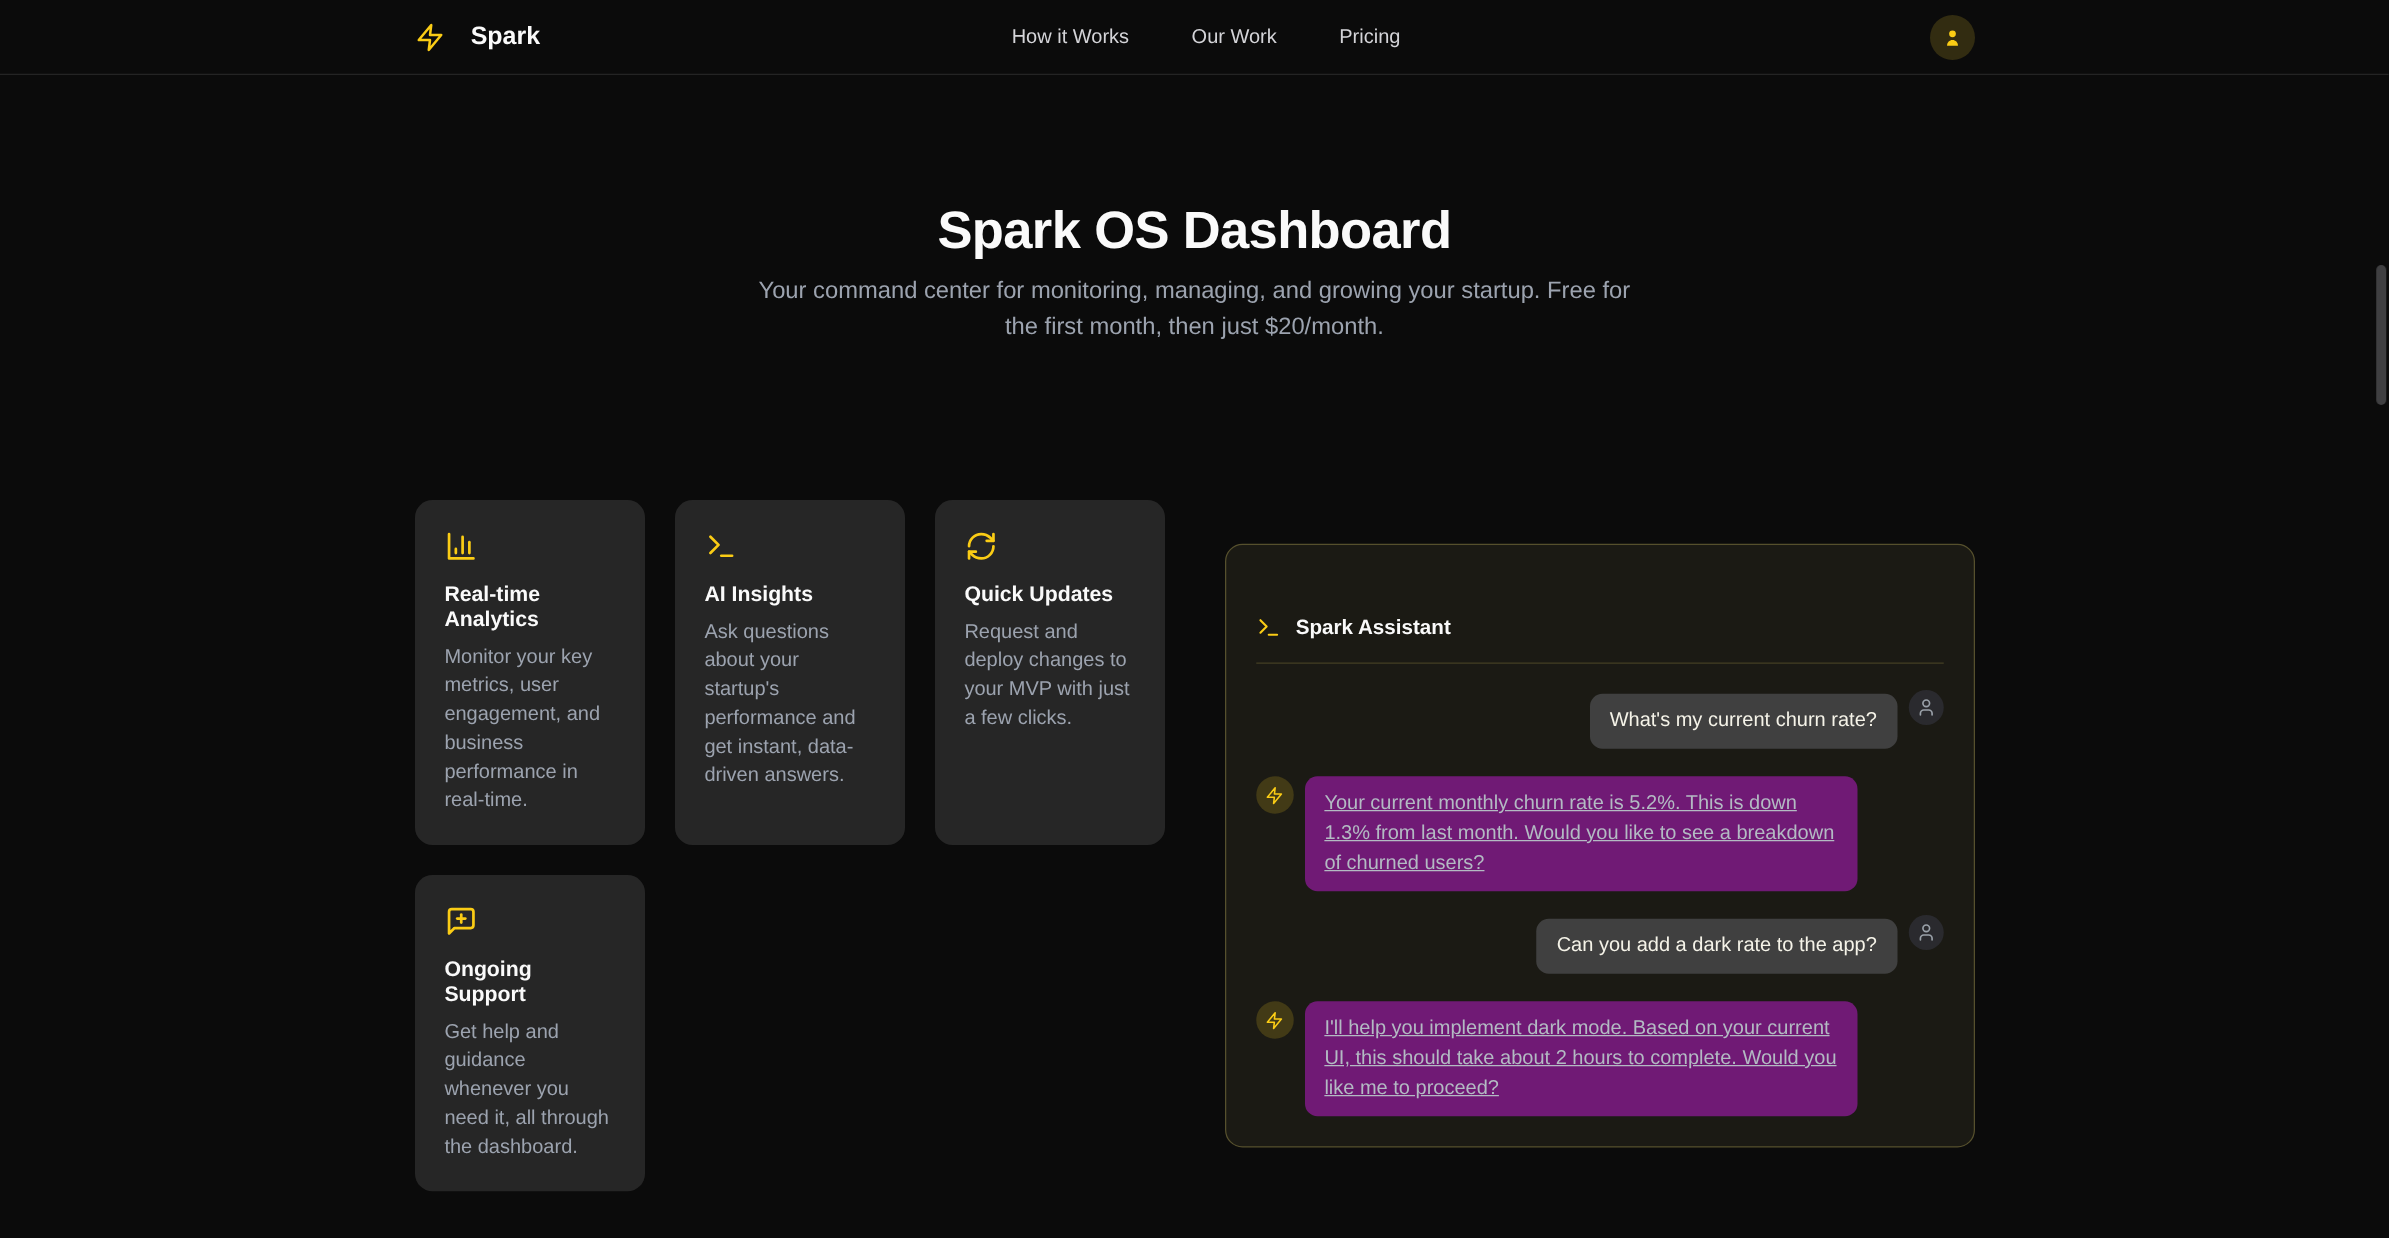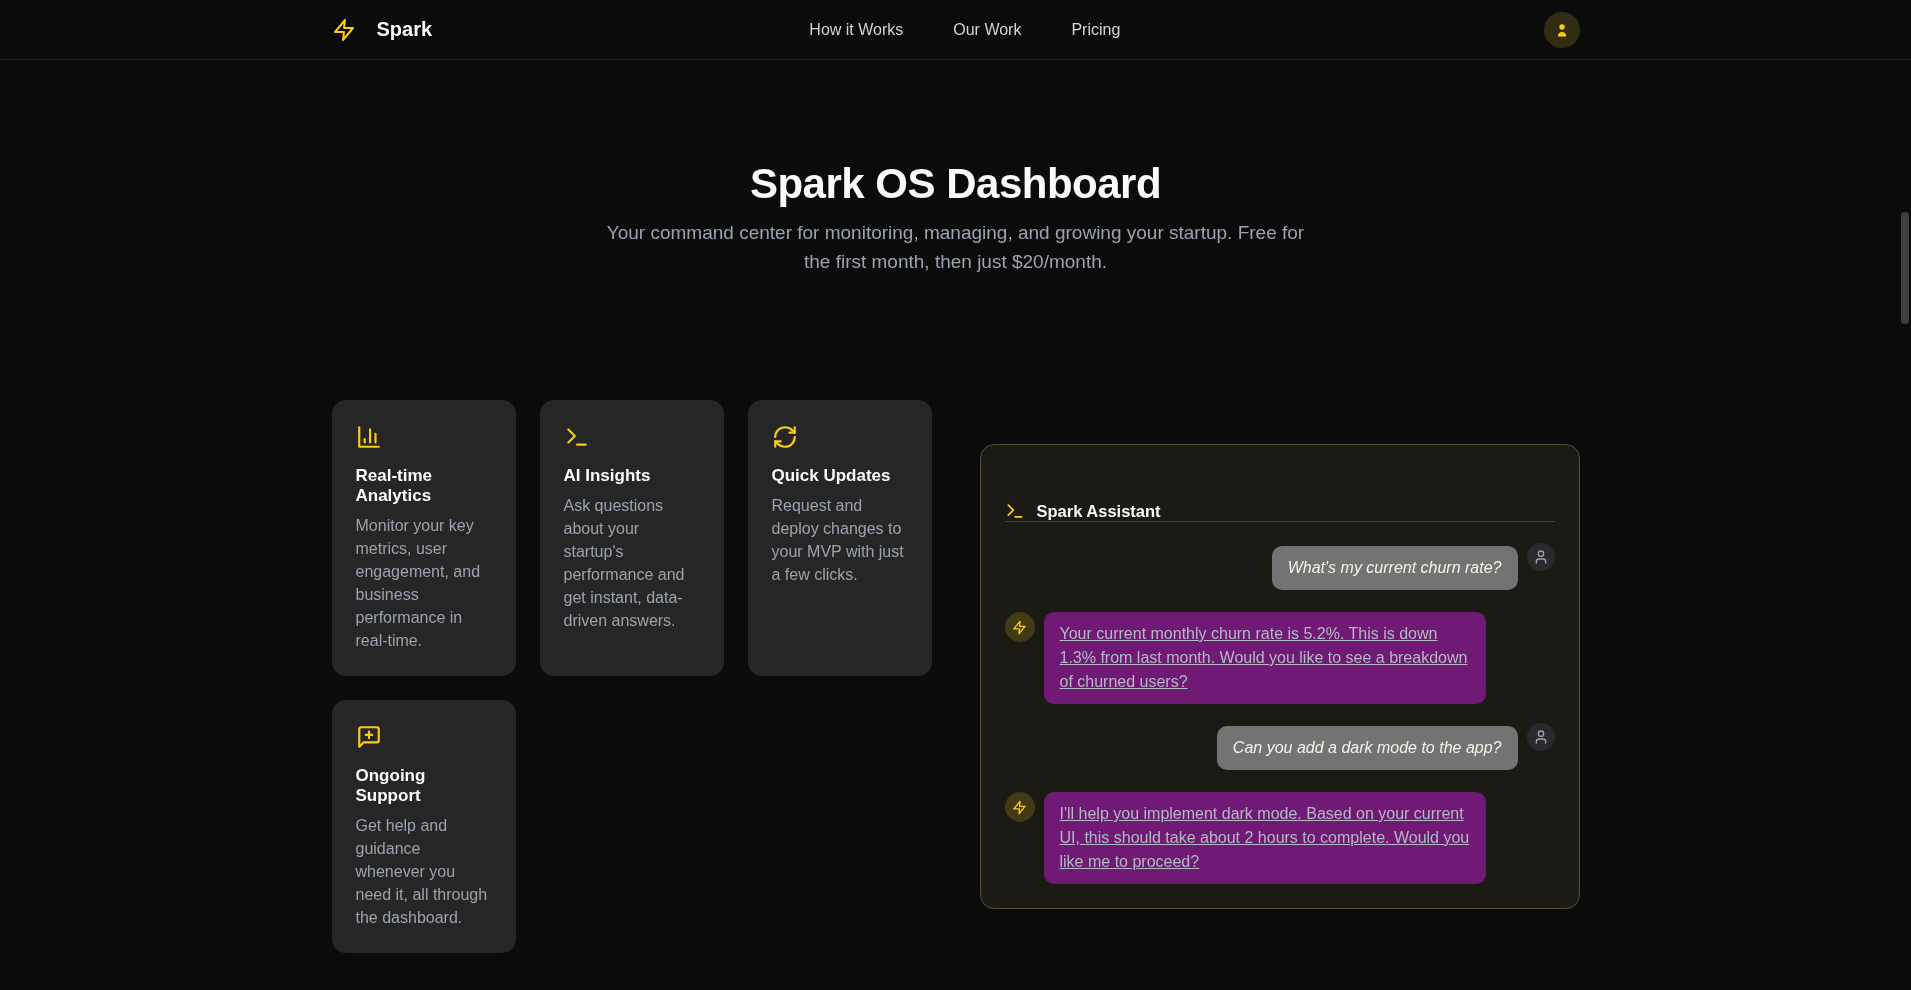--- a/index.html
+++ b/index.html
@@ -79,20 +79,21 @@
   
   .chat-panel {
     width: 600px; flex: none;
     background: #1b1a14;
     border: 1px solid #56502d;
     border-radius: 14px;
     padding: 24px;
   }
   .chat-header {
     display: flex; align-items: center; gap: 12px;
+    padding-bottom: 18px;
     border-bottom: 1px solid #443f23;
     margin-top: 32px;
   }
   .chat-header-icon { color: #facc15; }
   .chat-title { font-size: 16.5px; font-weight: 700; color: #fafafa; }
   .chat-messages {
     padding-top: 24px;
     display: flex; flex-direction: column; gap: 22px;
   }
   .msg { display: flex; gap: 9px; align-items: flex-start; }
@@ -101,21 +102,21 @@
     flex: none; border-radius: 50%;
     display: flex; align-items: center; justify-content: center;
   }
   .msg-avatar.bot { width: 30px; height: 30px; background: #423a16; color: #facc15; }
   .msg-avatar.human { width: 28px; height: 28px; background: #2a2a2e; color: #9aa1a9; margin-top: -3px; }
   .bubble {
     border-radius: 10px; padding: 10px 16px;
     font-size: 16px; line-height: 24px;
     max-width: 442px;
   }
-  .bubble.user { background: #737373; color: #f5f3e8; font-style: italic; }
+  .bubble.user { background: #404040; color: #f5f3e8; }
   .bubble.bot { background: #701a75; color: #b3bac3; text-decoration: underline; }
 
   
   .scrollbar-thumb {
     position: fixed; right: 2px; top: 212px;
     width: 8px; height: 112px;
     background: #3f3f41; border-radius: 4px;
   }
 </style>
 </head>
@@ -237,21 +238,21 @@
           <span>
             <svg width="15" height="15" viewBox="0 0 24 24" fill="none" stroke="currentColor" stroke-width="2" stroke-linecap="round" stroke-linejoin="round">
                 <polygon points="13 2 3 14 12 14 11 22 21 10 12 10"></polygon>
               </svg>
           </span>
         </div>
         <div class="bubble bot">Your current monthly churn rate is 5.2%. This is down 1.3% from last month. Would you like to see a breakdown of churned users?</div>
       </div>
 
       <div class="msg user">
-        <div class="bubble user">Can you add a dark mode to the app?</div>
+        <div class="bubble user">Can you add a dark rate to the app?</div>
         <div class="msg-avatar human">
           <span>
             <svg width="16" height="16" viewBox="0 0 24 24" fill="none" stroke="currentColor" stroke-width="2" stroke-linecap="round" stroke-linejoin="round">
                 <path d="M19 21v-2a4 4 0 0 0-4-4H9a4 4 0 0 0-4 4v2"></path>
                 <circle cx="12" cy="7" r="4"></circle>
               </svg>
           </span>
         </div>
       </div>
 

